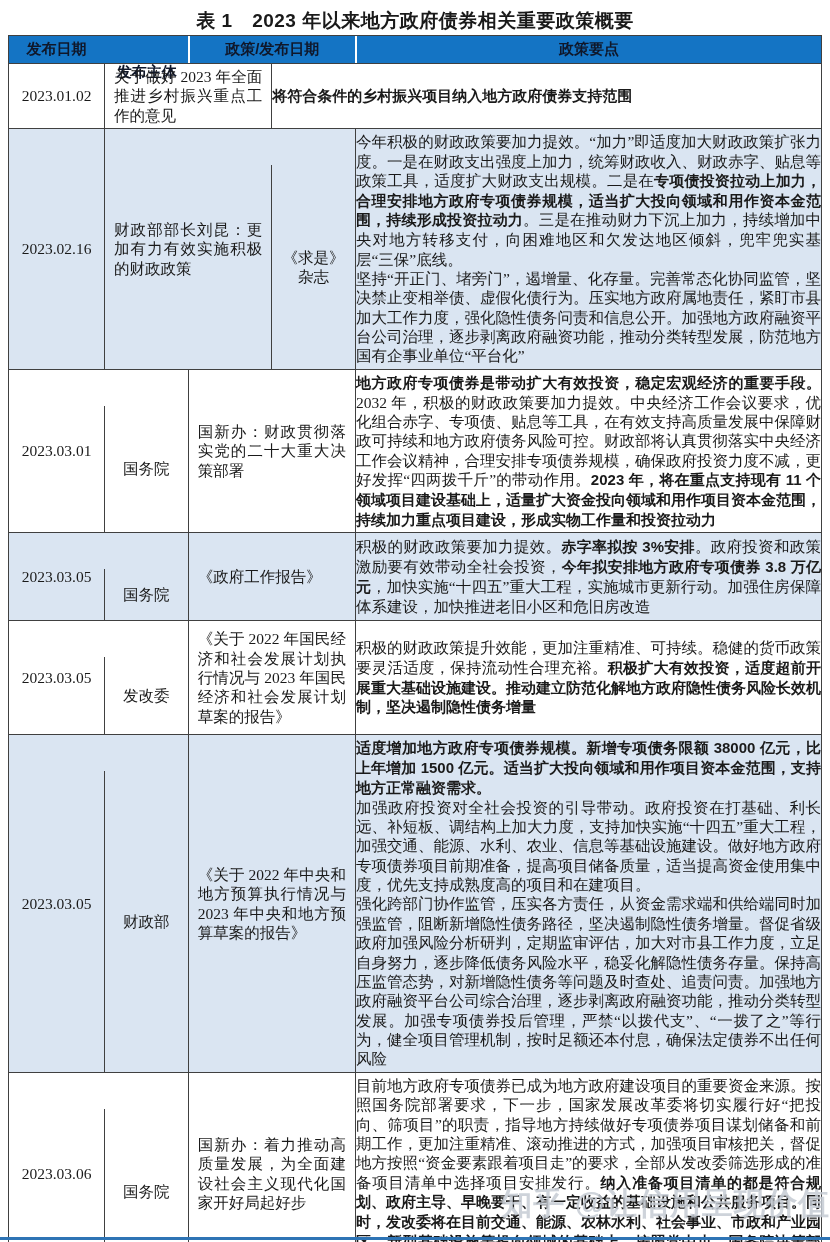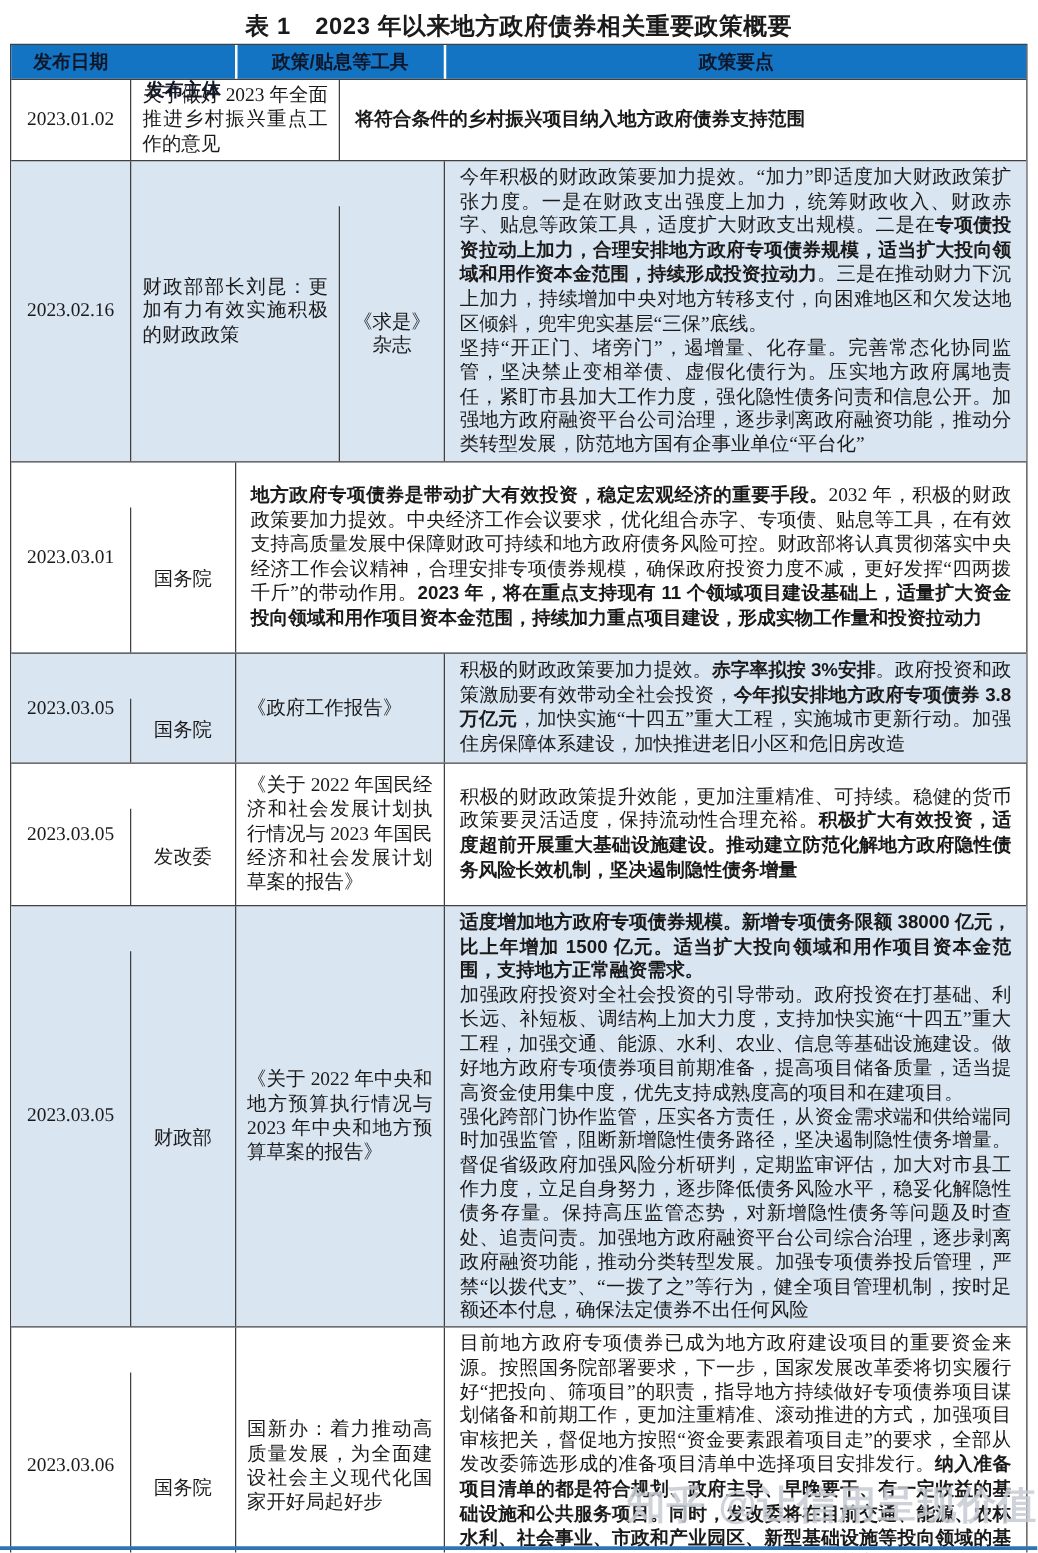--- a/index.html
+++ b/index.html
@@ -55,21 +55,21 @@
     display:flex;
     flex-direction:column;
     justify-content:center;
     font-size:15.5px;
     line-height:1.25;
   }
   .cell + .cell{border-left:1px solid #404040;}
   .cell.date{align-items:center;text-align:center;padding:2px 2px;}
   .cell.entity{align-items:center;text-align:center;padding:2px 6px;}
   .cell.policy{padding:3px 9px;text-align:justify;}
-  .cell.points{padding:3px 12px;}
+  .cell.points{padding:3px 0;}
   .cell.points p{margin:0;text-align:justify;}
   .seg-b{
     font-weight:bold;
     font-family:"Liberation Sans","DejaVu Sans",sans-serif;
     font-size:15px;
   }
   .bottom-rule{
     position:absolute;
     left:0;bottom:2px;
     width:830px;height:3px;
@@ -91,21 +91,21 @@
 <body>
 
 <div class="page">
 
   <div class="title">表 1　2023 年以来地方政府债券相关重要政策概要</div>
 
   <div class="tbl">
     <div class="hdr" style="background: rgb(20, 116, 196);">
       <div class="hcell c1">发布日期</div>
       <div class="hcell c2">发布主体</div>
-      <div class="hcell c3">政策/贴息等工具</div>
+      <div class="hcell c3">政策/发布日期</div>
       <div class="hcell c4">政策要点</div>
     </div>
     <div id="table-body">
         <div class="row" style="min-height: 57px;">
           <div class="cell date c1">2023.01.02</div>
           <div class="cell policy c3">关于做好 2023 年全面推进乡村振兴重点工作的意见</div>
           <div class="cell points c4">
             <p><span class="seg-b">将符合条件的乡村振兴项目纳入地方政府债券支持范围</span></p>
           </div>
         </div>
@@ -114,20 +114,21 @@
           <div class="cell policy c3">财政部部长刘昆：更加有力有效实施积极的财政政策</div>
           <div class="cell entity c2">《求是》杂志</div>
           <div class="cell points c4">
             <p><span>今年积极的财政政策要加力提效。“加力”即适度加大财政政策扩张力度。一是在财政支出强度上加力，统筹财政收入、财政赤字、贴息等政策工具，适度扩大财政支出规模。二是在</span><span class="seg-b">专项债投资拉动上加力，合理安排地方政府专项债券规模，适当扩大投向领域和用作资本金范围，持续形成投资拉动力</span><span>。三是在推动财力下沉上加力，持续增加中央对地方转移支付，向困难地区和欠发达地区倾斜，兜牢兜实基层“三保”底线。</span></p>
             <p><span>坚持“开正门、堵旁门”，遏增量、化存量。完善常态化协同监管，坚决禁止变相举债、虚假化债行为。压实地方政府属地责任，紧盯市县加大工作力度，强化隐性债务问责和信息公开。加强地方政府融资平台公司治理，逐步剥离政府融资功能，推动分类转型发展，防范地方国有企事业单位“平台化”</span></p>
           </div>
         </div>
         <div class="row" style="min-height: 153px;">
           <div class="cell date c1">2023.03.01</div>
           <div class="cell entity c2">国务院</div>
+          <div class="cell policy c3">国新办：财政贯彻落实党的二十大重大决策部署</div>
           <div class="cell points c4">
             <p><span class="seg-b">地方政府专项债券是带动扩大有效投资，稳定宏观经济的重要手段。</span><span>2032 年，积极的财政政策要加力提效。中央经济工作会议要求，优化组合赤字、专项债、贴息等工具，在有效支持高质量发展中保障财政可持续和地方政府债务风险可控。财政部将认真贯彻落实中央经济工作会议精神，合理安排专项债券规模，确保政府投资力度不减，更好发挥“四两拨千斤”的带动作用。</span><span class="seg-b">2023 年，将在重点支持现有 11 个领域项目建设基础上，适量扩大资金投向领域和用作项目资本金范围，持续加力重点项目建设，形成实物工作量和投资拉动力</span></p>
           </div>
         </div>
         <div class="row shaded" style="min-height: 88px;">
           <div class="cell date c1">2023.03.05</div>
           <div class="cell entity c2">国务院</div>
           <div class="cell policy c3">《政府工作报告》</div>
           <div class="cell points c4">
             <p><span>积极的财政政策要加力提效。</span><span class="seg-b">赤字率拟按 3%安排</span><span>。政府投资和政策激励要有效带动全社会投资，</span><span class="seg-b">今年拟安排地方政府专项债券 3.8 万亿元</span><span>，加快实施“十四五”重大工程，实施城市更新行动。加强住房保障体系建设，加快推进老旧小区和危旧房改造</span></p>

